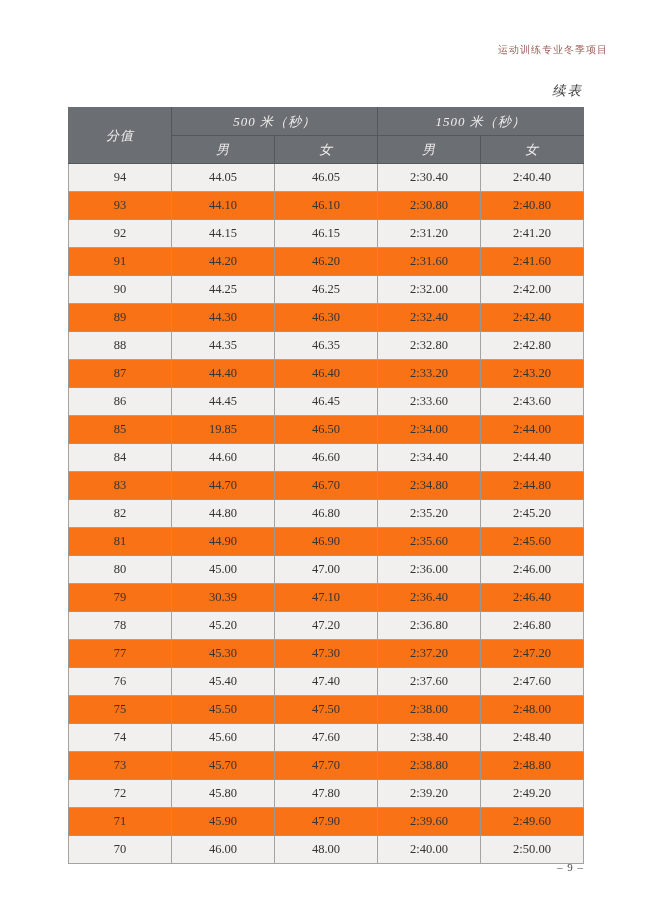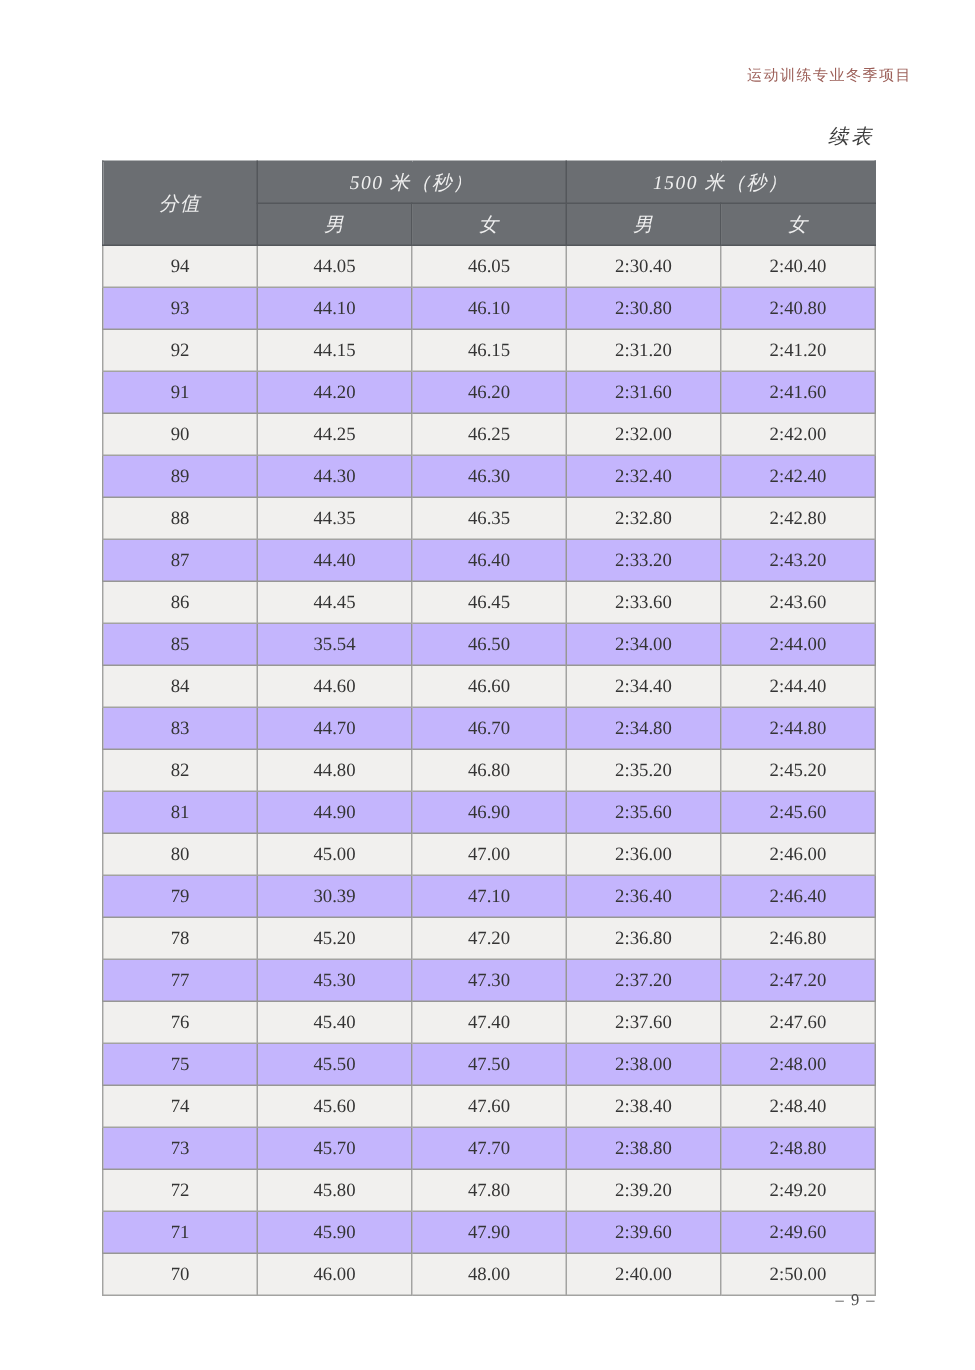--- a/index.html
+++ b/index.html
@@ -59,21 +59,21 @@
   table.score-table tbody td {
     height: 25px;
     text-align: center;
     vertical-align: middle;
     font-size: 12.5px;
     color: #343434;
     background: #f1f0ee;
     border: 1px solid #a3a3a1;
   }
   table.score-table tbody tr.alt td {
-    background: #c4b5fd;
+    background: #f97316;
     border-color: #979795;
   }
   table.score-table { border: 1px solid #8b8d90; }
   .page-number {
     position: absolute;
     top: 861px;
     right: 66px;
     font-size: 11px;
     color: #4a4a4a;
     letter-spacing: 1px;
@@ -168,21 +168,21 @@
         </tr>
         <tr>
           <td>86</td>
           <td>44.45</td>
           <td>46.45</td>
           <td>2:33.60</td>
           <td>2:43.60</td>
         </tr>
         <tr class="alt">
           <td>85</td>
-          <td>35.54</td>
+          <td>19.85</td>
           <td>46.50</td>
           <td>2:34.00</td>
           <td>2:44.00</td>
         </tr>
         <tr>
           <td>84</td>
           <td>44.60</td>
           <td>46.60</td>
           <td>2:34.40</td>
           <td>2:44.40</td>

